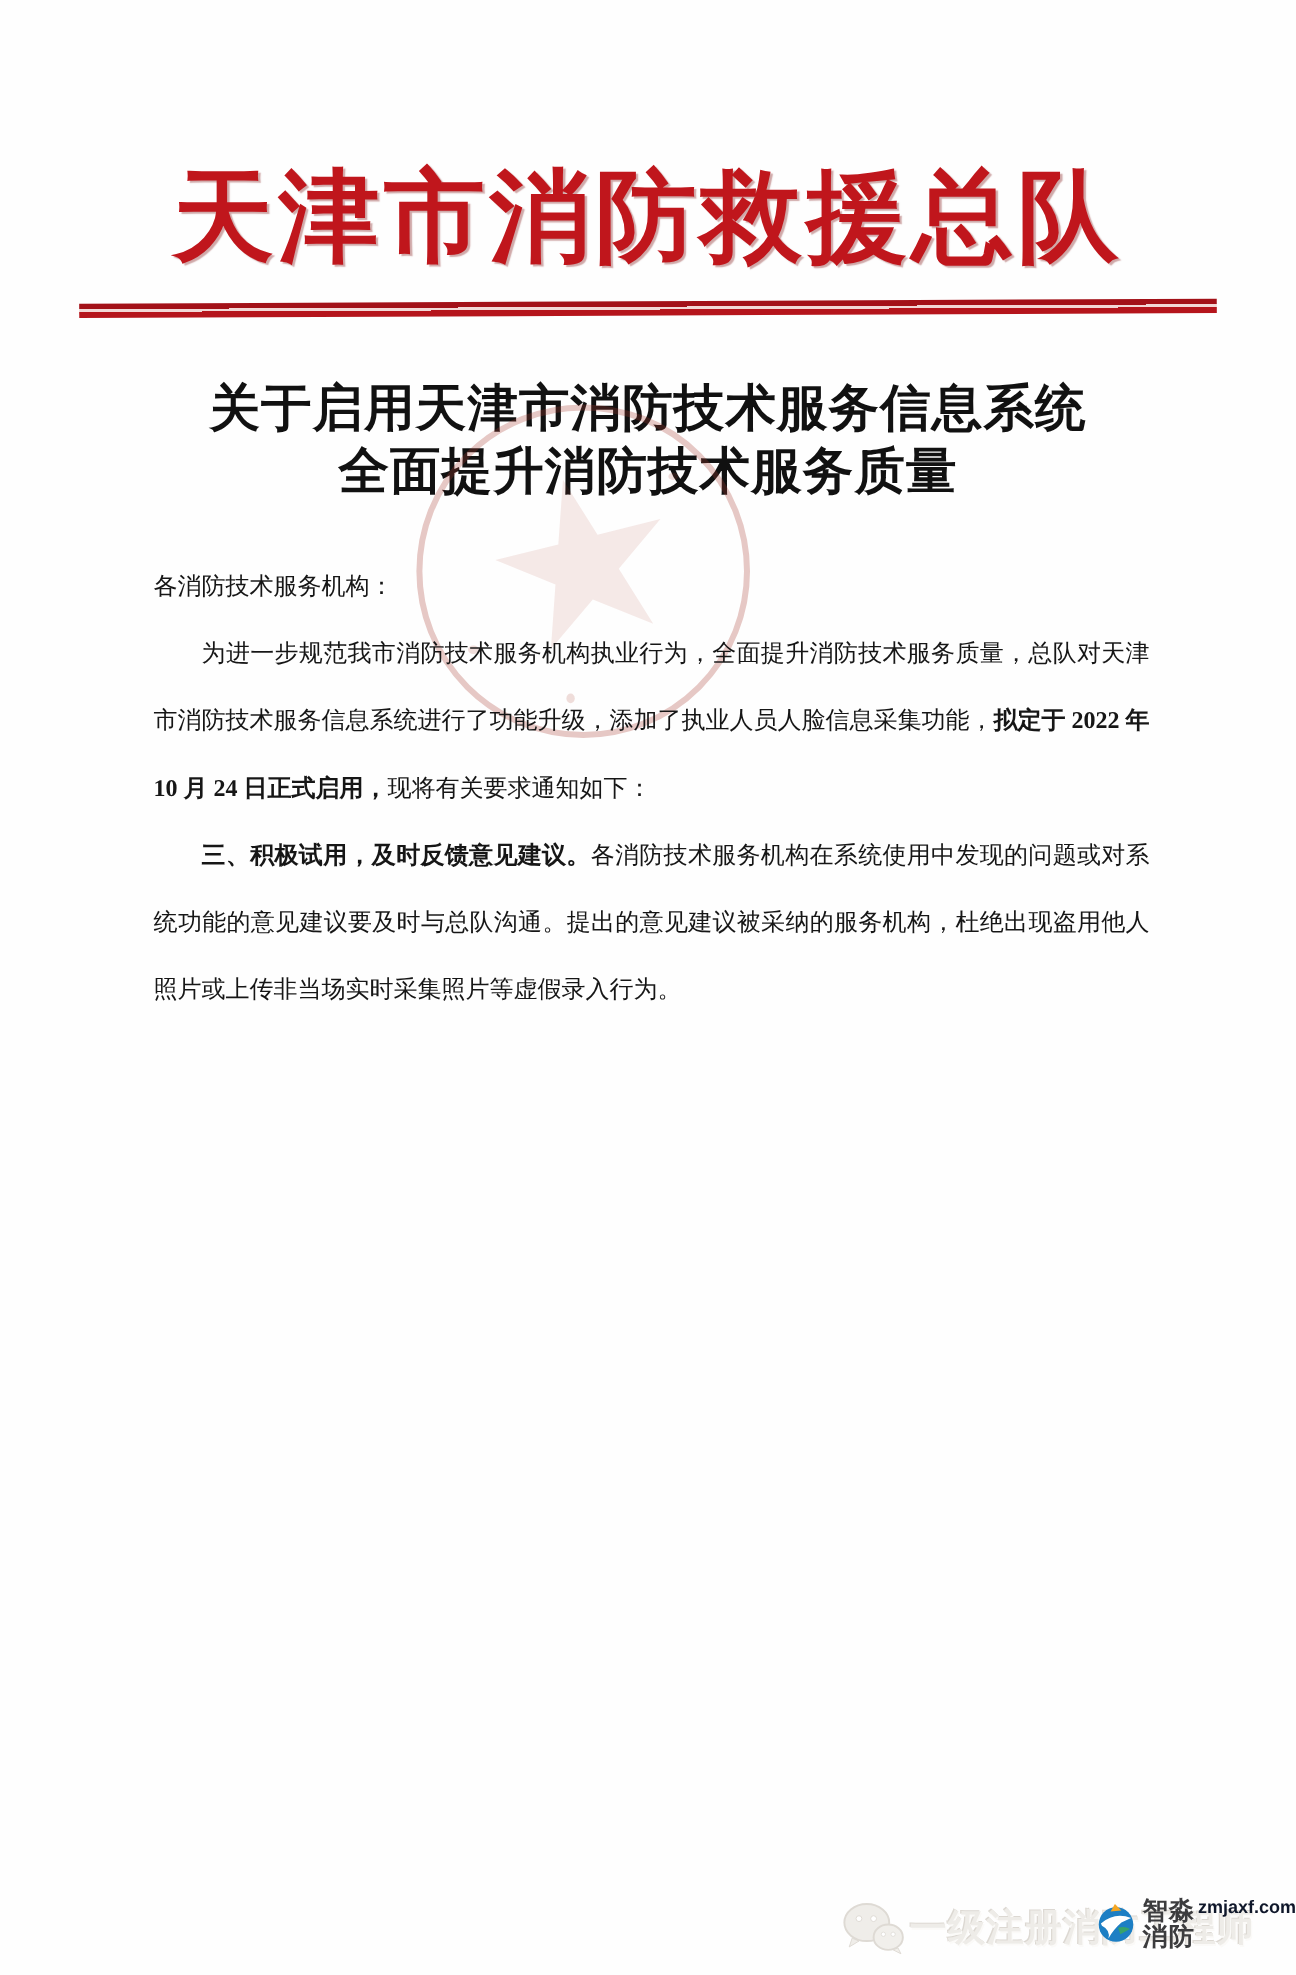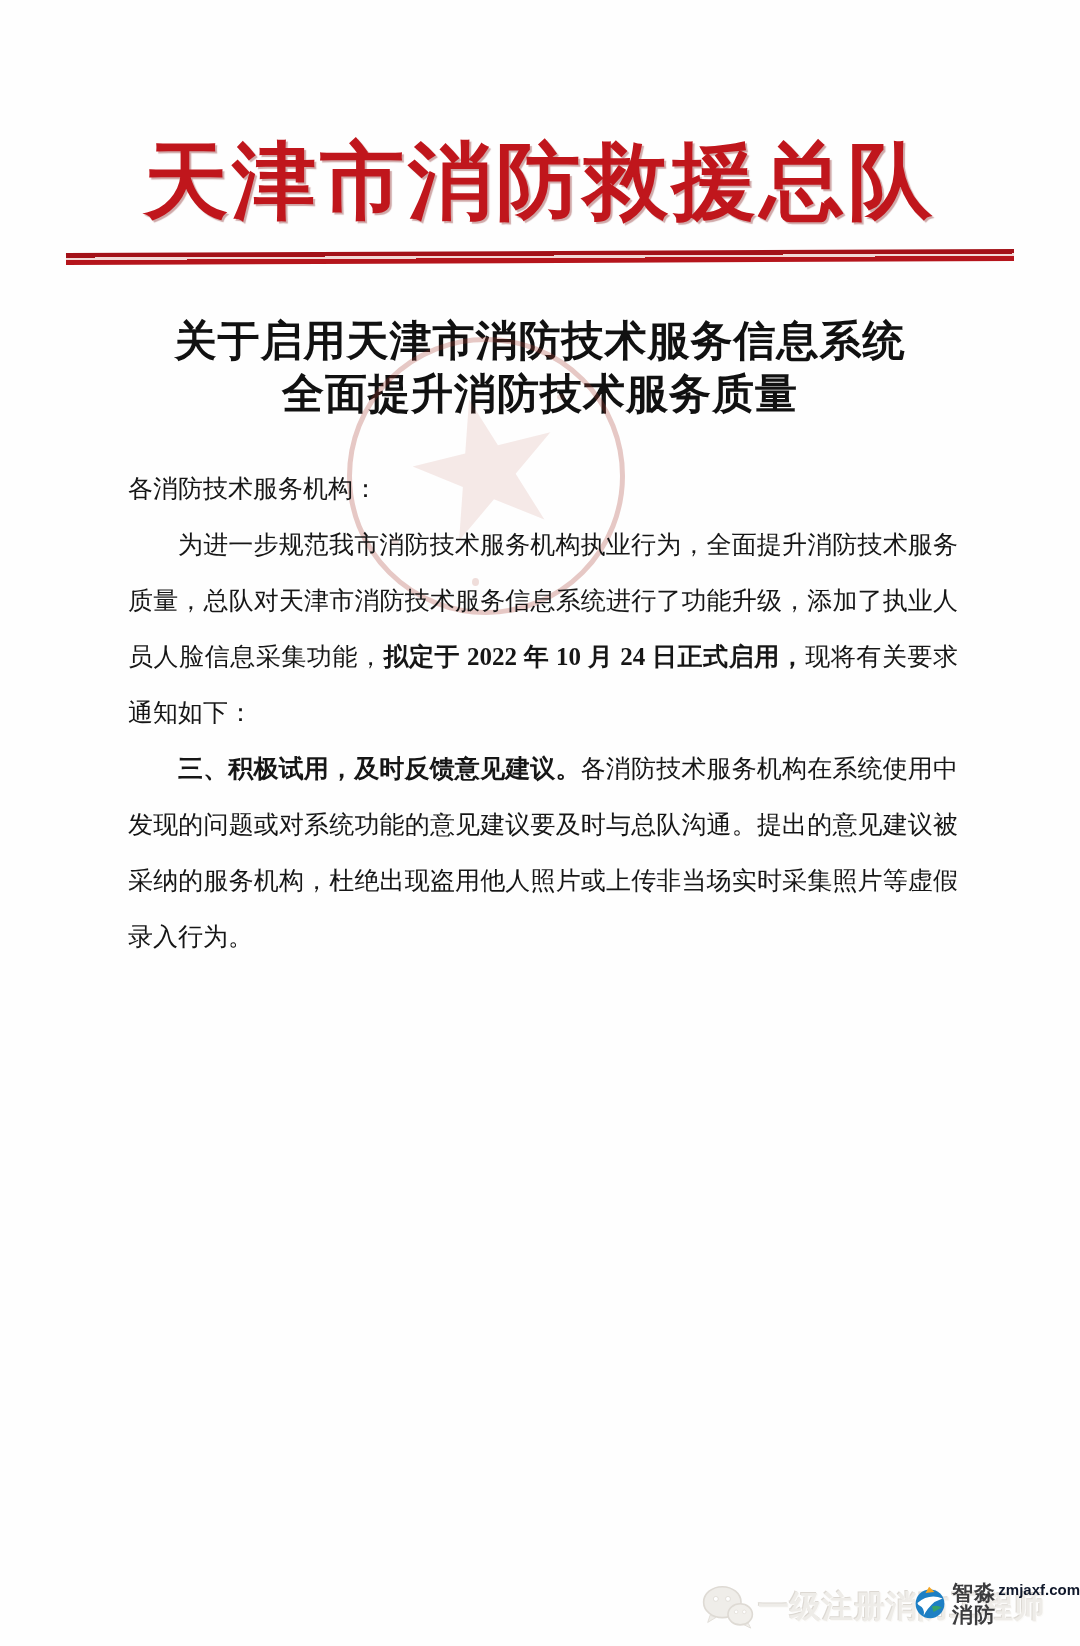--- a/index.html
+++ b/index.html
@@ -76,21 +76,21 @@
   .speck1 { width: 9px; height: 7px; left: 38px; top: 196px; }
   .speck2 { width: 7px; height: 8px; left: 120px; top: 236px; }
   .speck3 { width: 8px; height: 6px; left: 205px; top: 52px; }
 
   
   .doc-body {
     position: relative;
     z-index: 1;
     margin: 40px auto 0 128px;
     width: 830px;
-    font-size: 25px;
+    font-size: 20px;
     line-height: 56px;
     text-align: justify;
     color: #161616;
   }
   .doc-body p { margin: 0; }
   .para { text-indent: 2em; }
   .sec-head { font-weight: 700; }
   .bold-run { font-weight: 700; }
 
   

